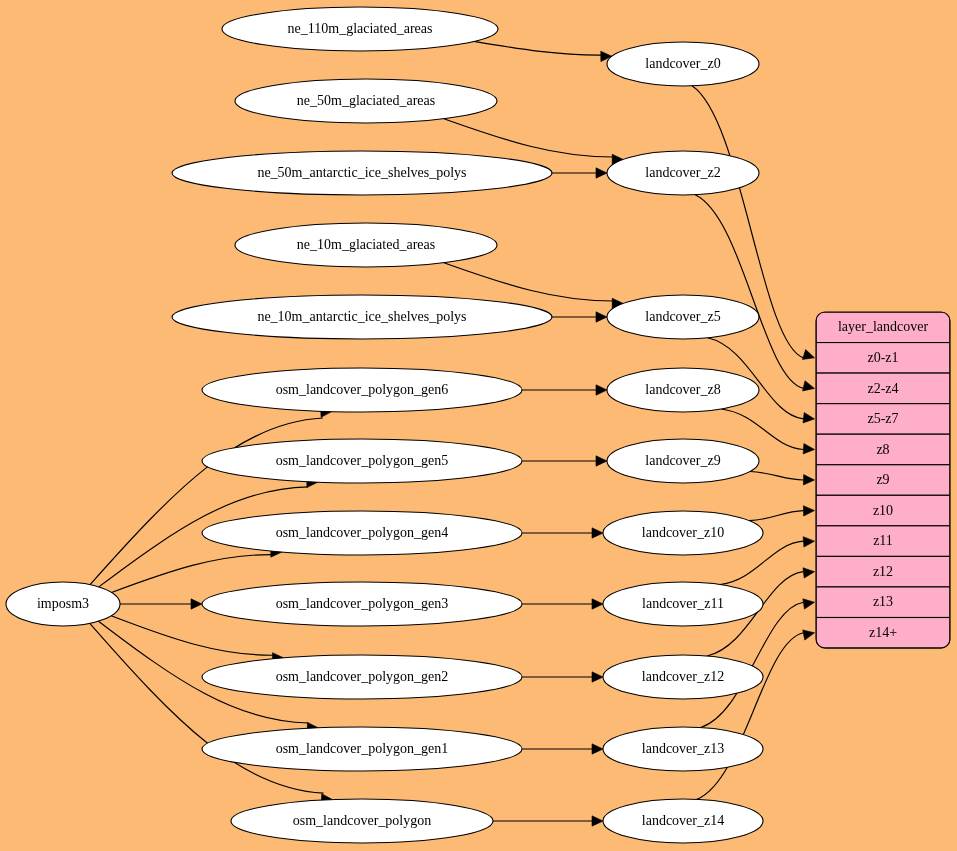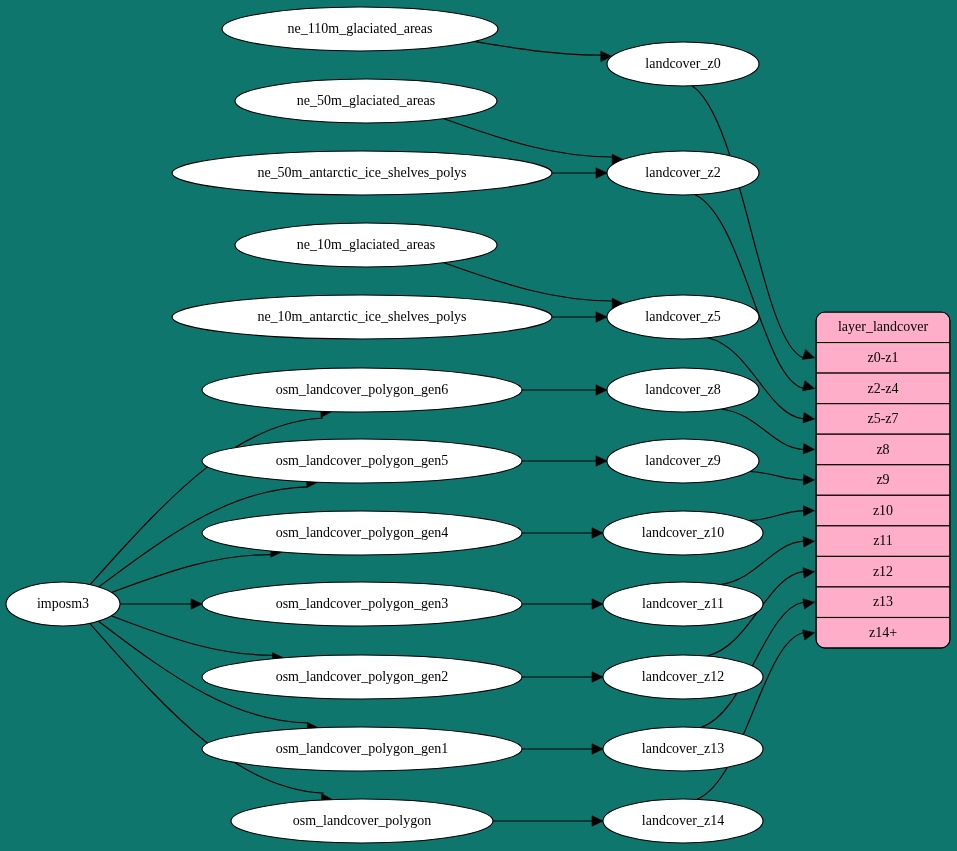--- a/index.html
+++ b/index.html
@@ -4,21 +4,21 @@
 <style>
   html, body {
     margin: 0;
     padding: 0;
     background: #ffffff;
   }
   #canvas {
     position: relative;
     width: 957px;
     height: 851px;
-    background: #0f766e;
+    background: #fdba74;
     overflow: hidden;
   }
   svg#graph {
     position: absolute;
     top: 0;
     left: 0;
     width: 957px;
     height: 851px;
   }
   .node-ellipse {

